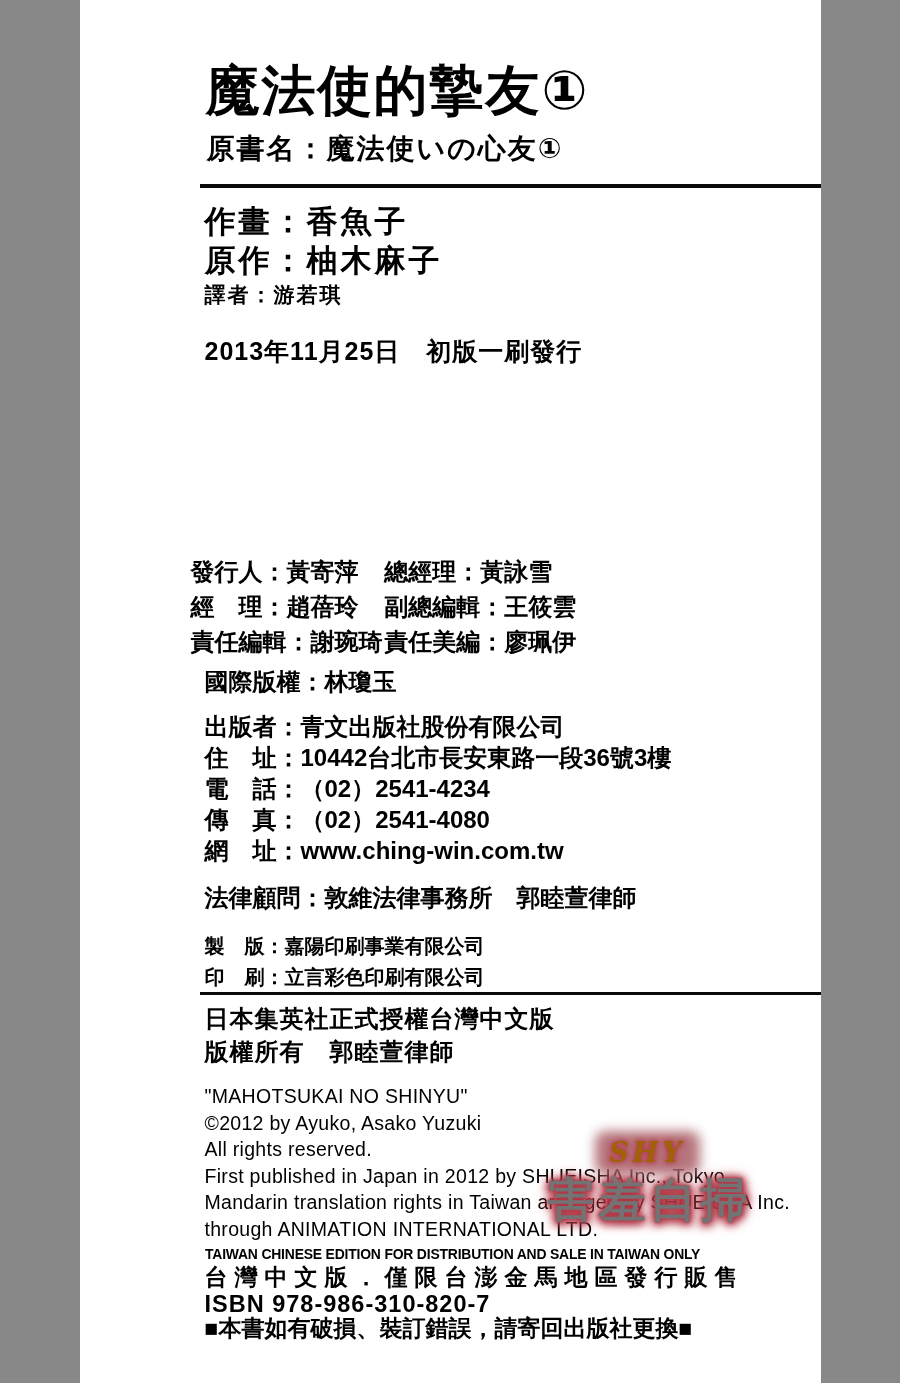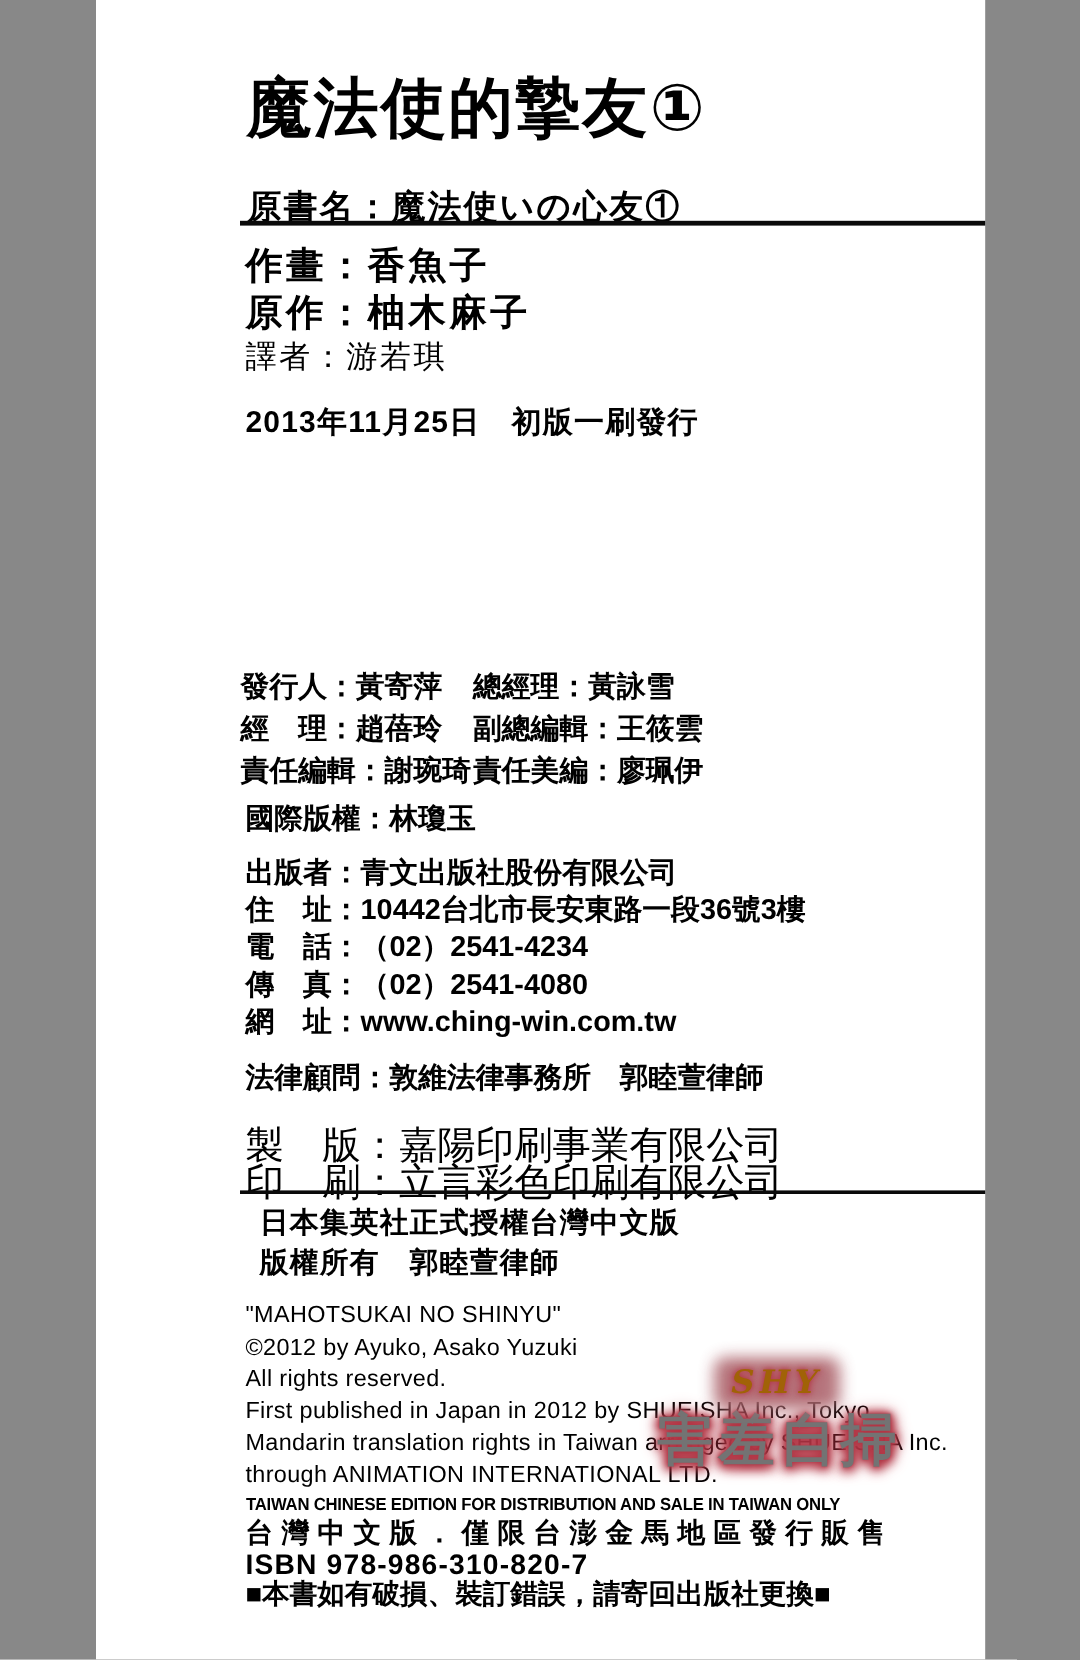--- a/index.html
+++ b/index.html
@@ -26,62 +26,61 @@
   .abs{position:absolute;}
 
   .book-title{
     left:126px; top:58px;
     font-size:54px; font-weight:800;
     letter-spacing:2px;
     line-height:1.2;
     white-space:nowrap;
   }
   .original-title{
-    left:127px; top:154px;
+    left:127px; top:130px;
     font-size:28px; font-weight:700;
     letter-spacing:2px;
     white-space:nowrap;
-    font-family:Liberation Mono, monospace;
   }
   .rule{background:#0a0a0a;}
   .rule-top{left:120px; top:184px; width:660px; height:4px;}
   .rule-bottom{left:120px; top:992px; width:660px; height:3px;}
 
   .credits{left:125px; top:206px; line-height:1;}
   .credit-artist,.credit-author{
     font-size:31px; font-weight:700; letter-spacing:3px; margin-bottom:8px; white-space:nowrap;
   }
   .credit-translator{
-    font-size:26px; font-weight:400; letter-spacing:2px; white-space:nowrap;
+    font-size:21px; font-weight:700; letter-spacing:2px; white-space:nowrap;
   }
   .edition-date{
     left:125px; top:335px;
     font-size:25px; font-weight:600; letter-spacing:1px; white-space:nowrap;
   }
 
-  .staff{left:121px; top:556px; font-size:24px; font-weight:600;}
+  .staff{left:111px; top:556px; font-size:24px; font-weight:600;}
   .staff-row{height:35px; white-space:nowrap;}
   .staff-left{display:inline-block; width:187px;}
   .intl-rights{
     left:125px; top:666px;
     font-size:24px; font-weight:600; white-space:nowrap;
   }
 
   .publisher{left:125px; top:711px; font-size:24px; font-weight:600;}
   .publisher div{height:31px; white-space:nowrap;}
 
   .legal{left:125px; top:882px; font-size:24px; font-weight:600; white-space:nowrap;}
 
-  .printing{left:125px; top:933px; font-size:32px; font-weight:400;}
+  .printing{left:125px; top:933px; font-size:20px; font-weight:700;}
   .printing div{height:31px; white-space:nowrap;}
 
   .authorization{
     left:125px; top:1003px;
     font-family:"Liberation Serif","DejaVu Serif",serif;
-    font-size:24px; font-weight:800;margin-left:12px;
+    font-size:24px; font-weight:800;
   }
   .authorization div{height:33px; white-space:nowrap; letter-spacing:1px;}
 
   .english{left:125px; top:1085px; font-size:19.5px; font-weight:500;}
   .english div{height:26.5px; white-space:nowrap; letter-spacing:0.3px;}
 
   .tw-only{
     left:125px; top:1246px;
     font-size:14.5px; font-weight:600;
     letter-spacing:-0.2px; white-space:nowrap;

